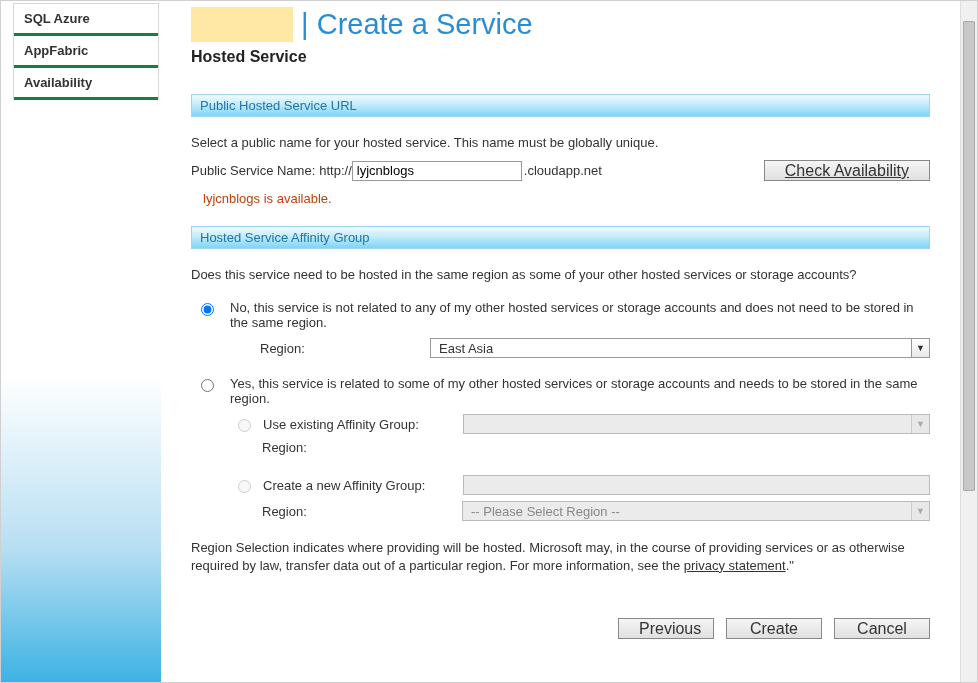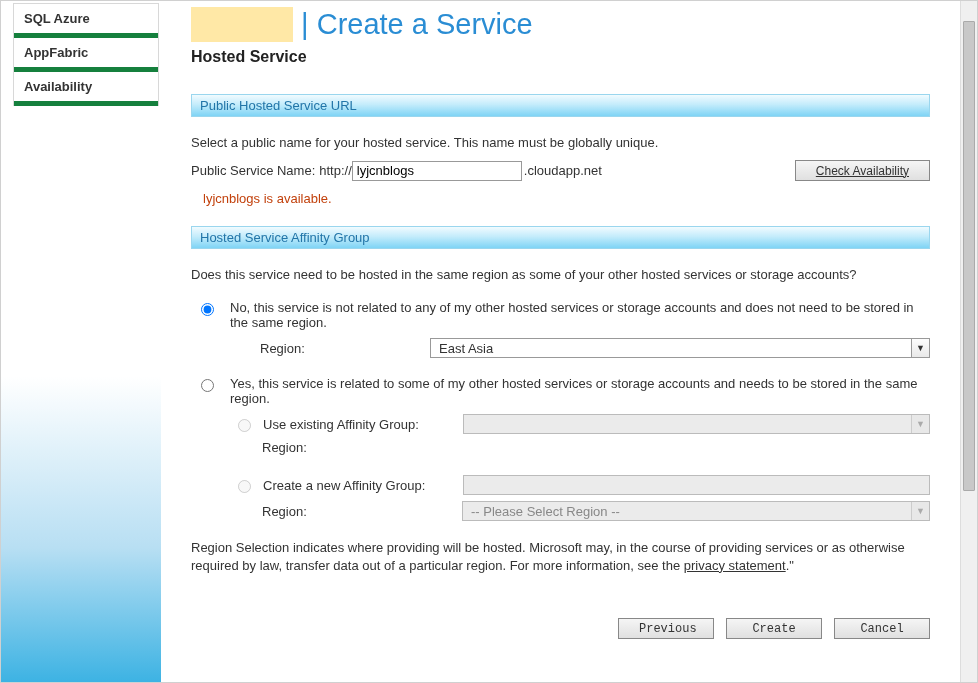--- a/index.html
+++ b/index.html
@@ -6,53 +6,53 @@
   html, body { margin: 0; padding: 0; font-family: "Segoe UI", Arial, sans-serif; font-size: 13px; color: #333; }
   .viewport { width: 978px; height: 683px; border: 1px solid #d0d0d0; position: relative; overflow: hidden; background: #fff; }
   .scrollable { position:absolute; inset:0 17px 0 0; overflow:auto; }
   .fake-scrollbar { position:absolute; right:0; top:0; bottom:0; width:17px; background:#f0f0f0; border-left:1px solid #ddd; }
   .fake-scrollbar .track { position:absolute; top:20px; bottom:20px; left:0; right:0; }
   .fake-scrollbar .thumb { position:absolute; left:2px; right:2px; top:0; height:470px; background:#c8c8c8; border:1px solid #aaa; border-radius:1px; }
   .layout { display:flex; min-height:683px; }
   .sidebar { width:160px; flex:0 0 160px; }
   .sidebar-gradient { height:683px; background: linear-gradient(to bottom, #ffffff 0%, #ffffff 55%, #b8dff3 80%, #3bb2e3 100%); position:absolute; left:0; top:0; width:160px; z-index:0; }
   .sidebar-nav { position:relative; z-index:1; width:146px; margin:2px 0 0 12px; border:1px solid #d8d8d8; border-bottom:none; background:#fff; }
-  .sidebar-item { padding:7px 10px; border-bottom:5px solid #15803d; font-weight:bold; cursor:pointer; }
+  .sidebar-item { padding:7px 10px; border-bottom:3px solid #15803d; font-weight:bold; cursor:pointer; }
   .main { flex:1; padding: 6px 30px 20px 30px; position:relative; z-index:1; }
   .breadcrumb { font-size:29px; font-weight:300; color:#2a8dd4; margin-bottom:6px; white-space:nowrap; }
   .breadcrumb .highlight { background:#ffe8a6; padding:1px 90px 1px 4px; display:inline-block; color:#2a8dd4; }
   .page-subtitle { font-size:16px; font-weight:bold; color:#222; margin-bottom:28px; }
   .section-header { background: linear-gradient(to bottom, #f1fbff 0%, #c4ecfb 45%, #7fd4f5 100%); border:1px solid #9ad6ee; padding:3px 8px; font-size:13px; color:#2275a8; margin-bottom:18px; }
   .desc { margin:0 0 10px 0; }
   .field-row { display:flex; align-items:center; gap:0; margin-bottom:10px; }
   .field-label { margin-right:4px; }
   .txt-input { border:1px solid #999; padding:2px 4px; font-size:13px; height:20px; width:170px; }
   .suffix-domain { margin-left:2px; }
-  .btn { background:linear-gradient(to bottom,#f5f5f5,#e0e0e0); border:1px solid #888; padding:1px 20px; height:21px; font-size:12px; cursor:pointer; color:#333; text-decoration:underline; }
+  .btn { background:linear-gradient(to bottom,#f5f5f5,#e0e0e0); border:1px solid #888; padding:1px 20px; height:21px; font-size:16px; cursor:pointer; color:#333; text-decoration:underline; }
   .btn.plain { text-decoration:none; }
   .avail-msg { color:#c2410c; margin:6px 0 20px 0;padding-left:12px; }
   .affinity-q { margin:0 0 18px 0; }
   .radio-block { display:flex; align-items:flex-start; margin-bottom:18px; }
   .radio-block input[type=radio] { margin:3px 16px 0 10px; }
   .radio-body { flex:1; }
   .radio-text { margin-bottom:8px; }
   .sub-row { display:flex; align-items:center; margin-top:6px; }
   .sub-row .sub-label { width:200px; padding-left:30px; }
   .sub-row.nested { padding-left:0; }
   .sub-row.nested input[type=radio] { margin:2px 12px 0 8px; }
   .sub-row.nested .nested-label { flex:0 0 200px; }
   .select-like { flex:1; border:1px solid #999; height:20px; display:flex; align-items:center; justify-content:space-between; background:#fff; padding:0 0 0 8px; font-size:13px; }
   .select-like.disabled { background:#ebebeb; color:#888; border-color:#bbb; }
   .select-arrow { width:18px; height:18px; border-left:1px solid #999; display:flex; align-items:center; justify-content:center; font-size:9px; color:#333; background:linear-gradient(to bottom,#fdfdfd,#e9e9e9); }
   .select-like.disabled .select-arrow { border-color:#ccc; color:#aaa; background:#e8e8e8; }
   .txtbox-disabled { flex:1; height:20px; border:1px solid #bbb; background:#ebebeb; }
   .footnote { margin-top:18px; line-height:1.35; }
   .footnote .link { text-decoration:underline; cursor:pointer; }
   .button-bar { display:flex; justify-content:flex-end; gap:12px; margin-top:44px; }
-  .button-bar .btn { width:96px; text-align:center; text-decoration:none;font-family:Liberation Mono, monospace; }
+  .button-bar .btn { width:96px; text-align:center; text-decoration:none; }
 </style>
 </head>
 <body>
 
 <div class="viewport">
   <div class="scrollable">
     <div class="layout">
       <div class="sidebar-gradient"></div>
       <div class="sidebar">
         <div class="sidebar-nav">

